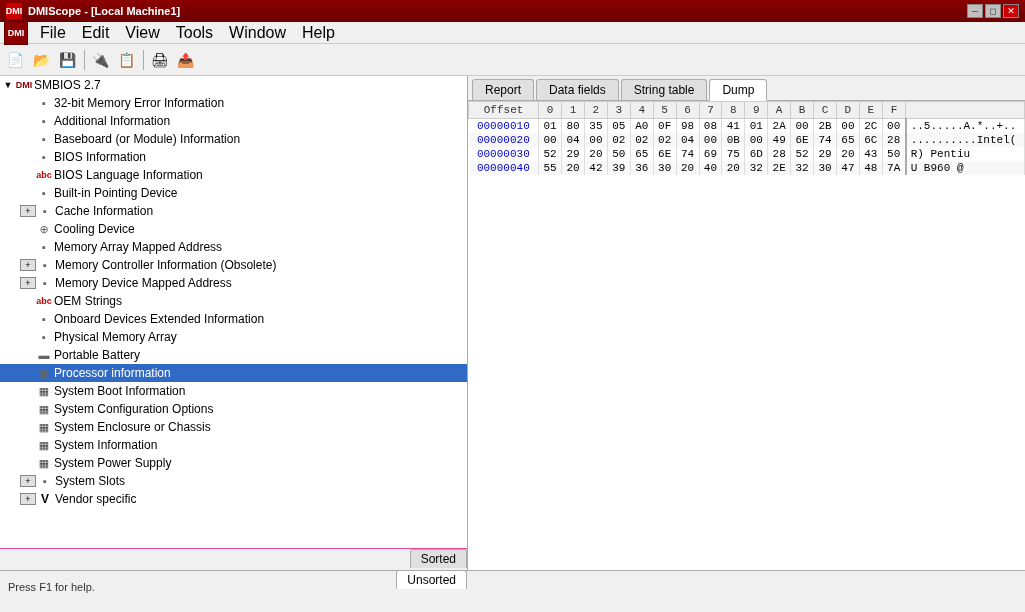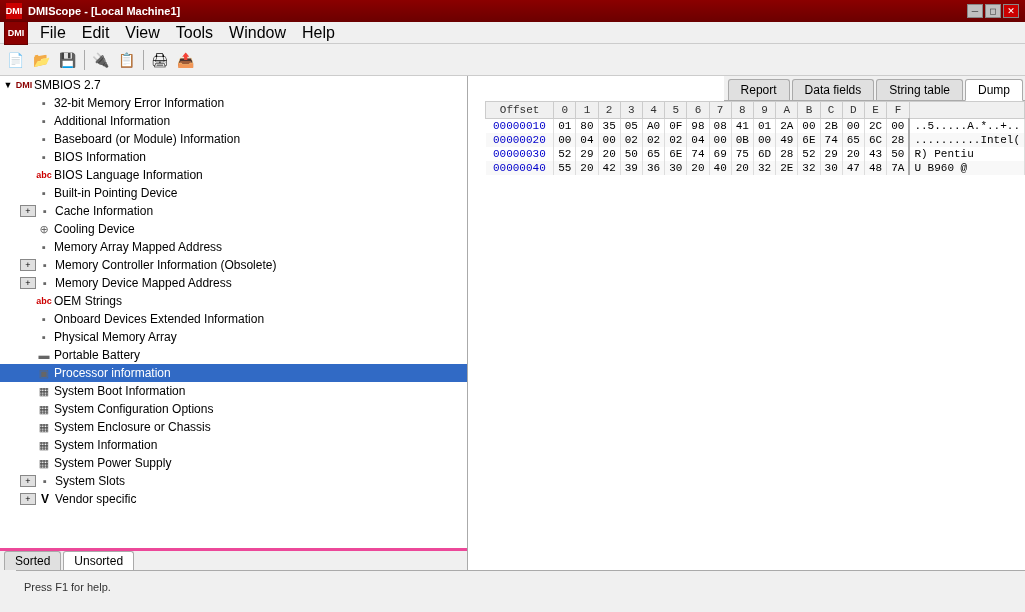--- a/index.html
+++ b/index.html
@@ -81,21 +81,20 @@
       height: 18px;
     }
     .tree-item.selected { background: #316ac5; color: white; }
 
     
     .right-panel {
       flex: 1;
       display: flex;
       flex-direction: column;
       background: white;
-      align-items: flex-end;
     }
     .tab-bar {
       display: flex;
       background: #f0f0f0;
       border-bottom: 1px solid #aaa;
       padding-top: 3px;
       padding-left: 4px;
     }
     .tab {
       padding: 3px 12px;
@@ -148,25 +147,26 @@
     .dump-table tr:nth-child(even) td { background: #f8f8f8; }
     .dump-table td.selected-offset {
       background: #316ac5 !important;
       color: white;
     }
 
     
     .bottom-tabs {
       height: 22px;
       background: #f0f0f0;
-      border-top: 3px solid #ec4899;
+      border-top: 1px solid #ec4899;
       display: flex;
       align-items: flex-end;
       padding-left: 4px;
       gap: 2px;
+      flex-direction: column;
     }
     .bottom-tab {
       padding: 2px 10px;
       border: 1px solid #aaa;
       border-bottom: none;
       background: #e0e0e0;
       cursor: pointer;
       font-size: 12px;
       border-radius: 3px 3px 0 0;
     }
@@ -177,21 +177,20 @@
     
     .status-bar {
       height: 20px;
       background: #f0f0f0;
       border-top: 1px solid #aaa;
       display: flex;
       align-items: center;
       padding: 16px 8px;
       font-size: 11px;
       color: #333;
-      margin-left: 16px;
     }
 
     
     .dump-area::-webkit-scrollbar { width: 14px; height: 14px; }
     .dump-area::-webkit-scrollbar-track { background: #f0f0f0; }
     .dump-area::-webkit-scrollbar-thumb { background: #c0c0c0; border: 1px solid #aaa; }
   </style>
 </head>
 <body>
 

